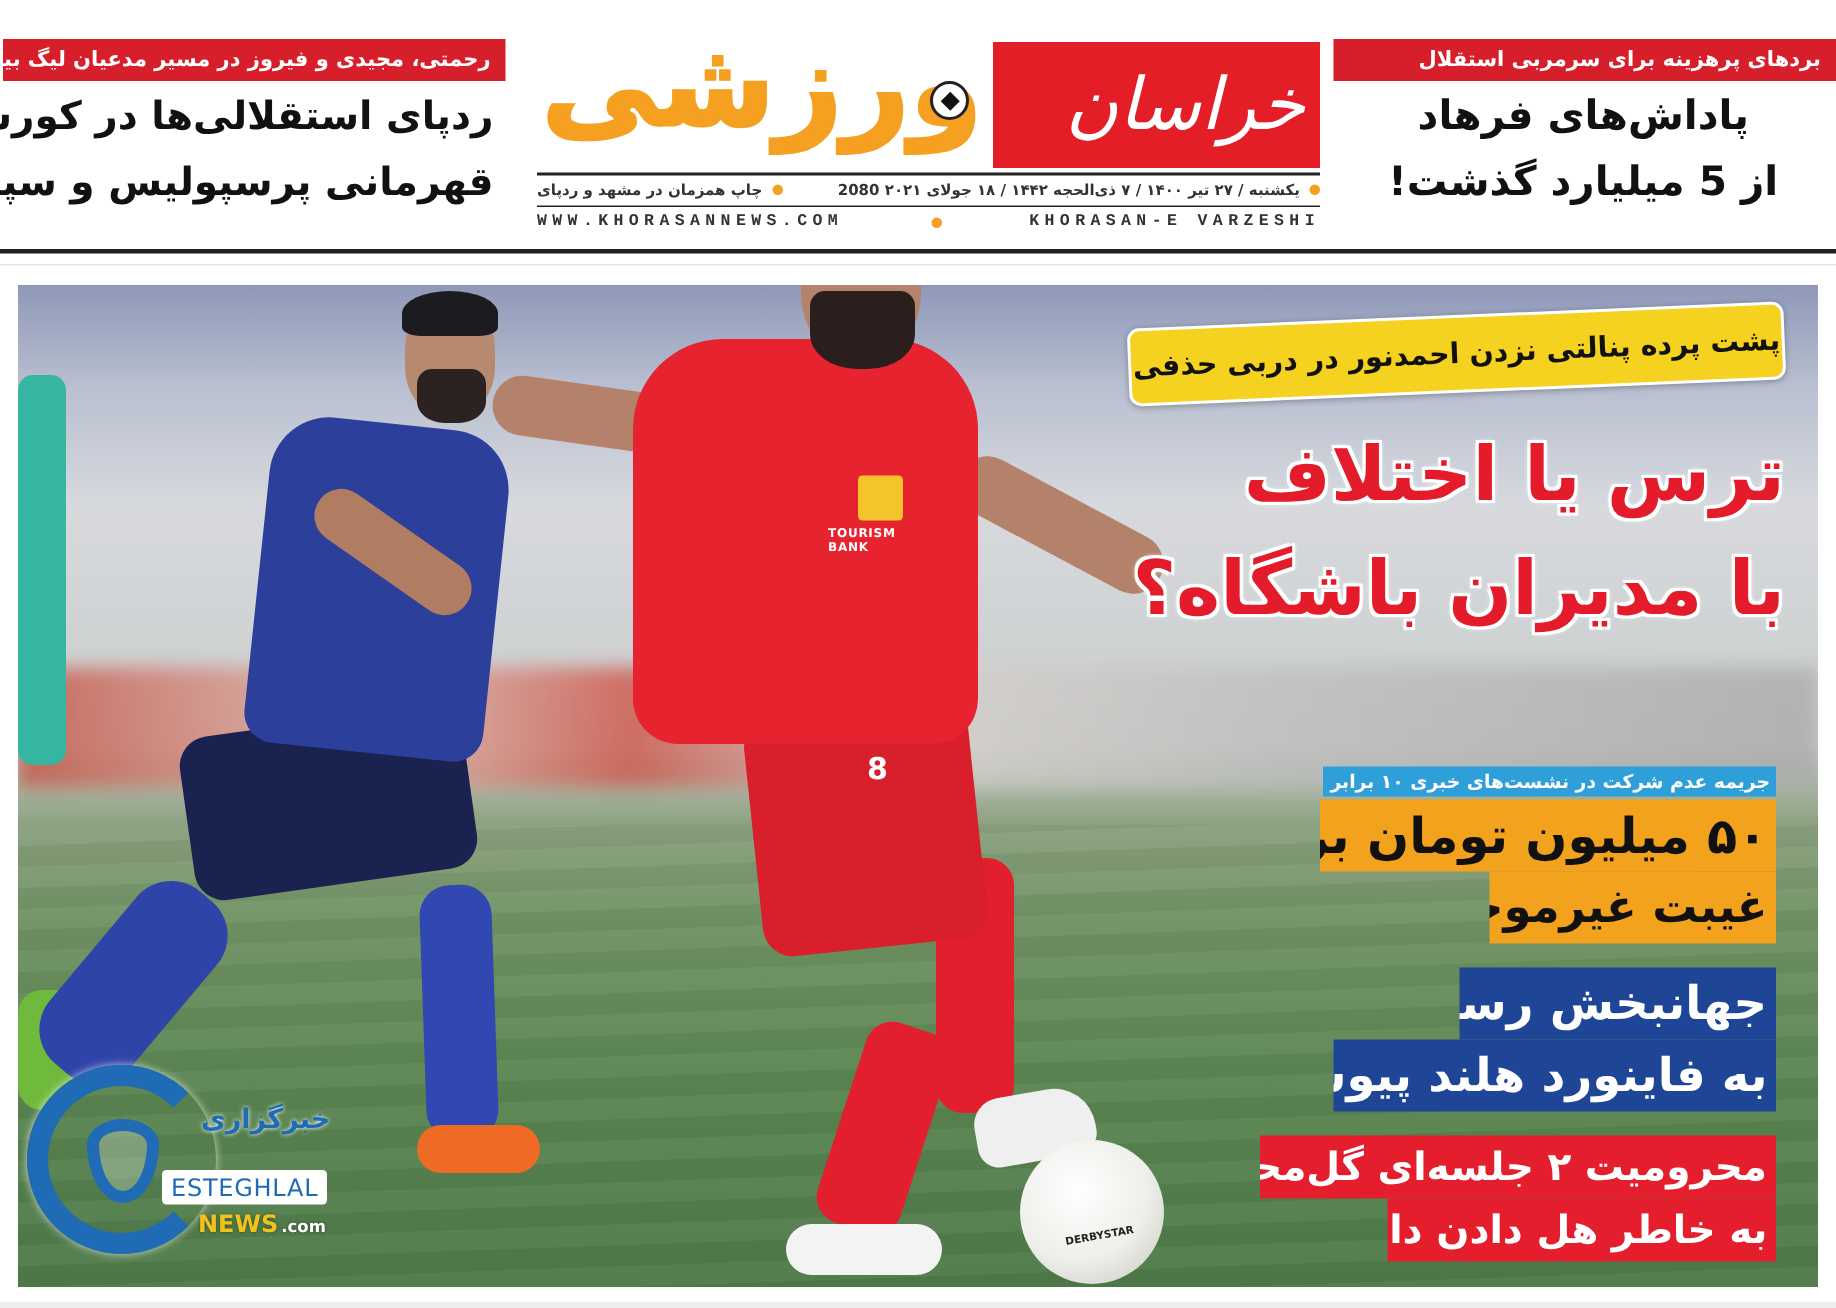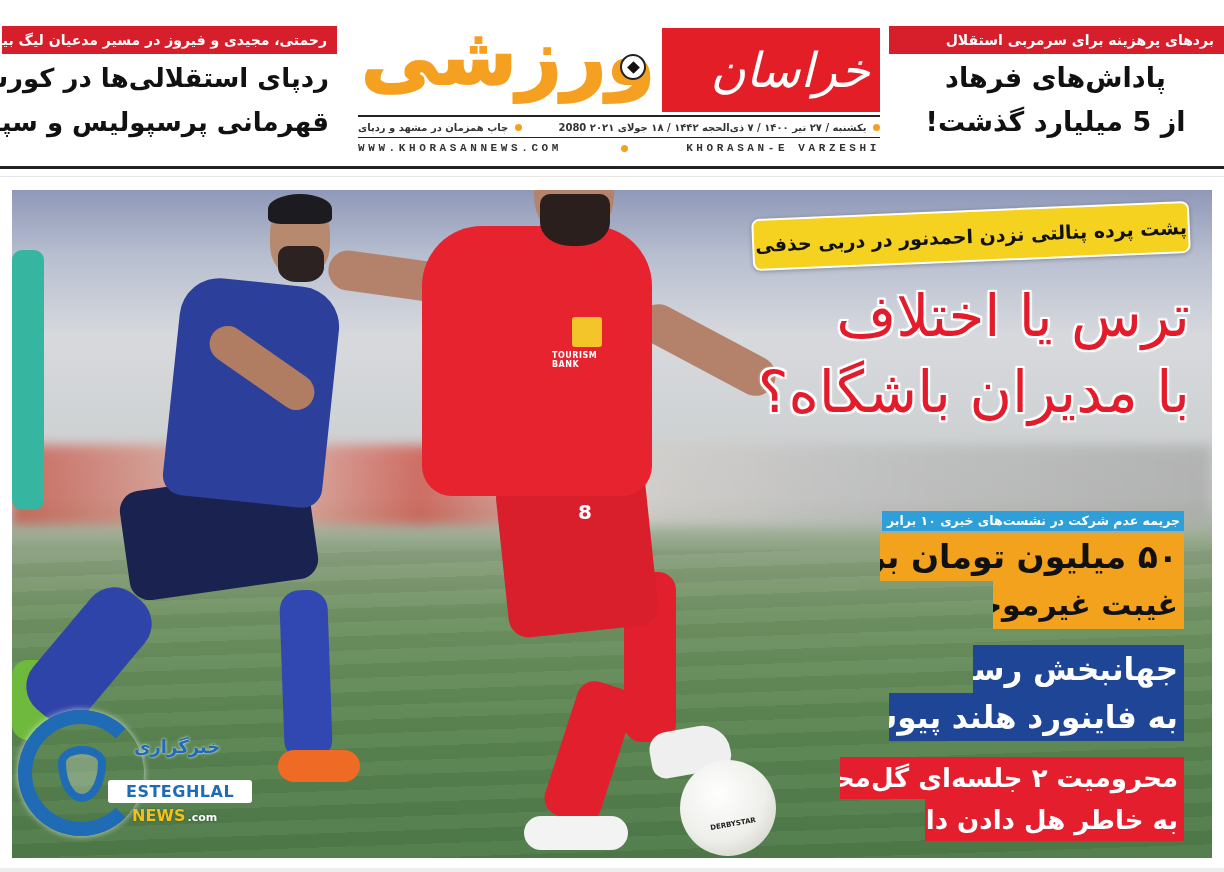--- a/index.html
+++ b/index.html
@@ -101,42 +101,42 @@
 
   
   .main-kicker {
     position: absolute; left: 752px; top: 210px; width: 438px; height: 52px;
     background: #f4d21f; border: 2px solid #fff; border-radius: 8px;
     transform: rotate(-2.4deg); box-shadow: 0 1px 4px rgba(0,0,0,.3);
     direction: rtl; text-align: center; font-weight: bold; font-size: 19px; line-height: 48px; color: #111; white-space: nowrap;
   }
   .main-head {
     position: absolute; left: 780px; top: 278px; width: 410px; direction: rtl; text-align: right;
-    color: #e31b2a; font-weight: normal; font-size: 58px; line-height: 76px; white-space: nowrap;
+    color: #e31b2a; font-weight: bold; font-size: 50px; line-height: 76px; white-space: nowrap;
     text-shadow: 0 0 4px #fff, 0 0 4px #fff, 2px 2px 0 #fff, -2px -2px 0 #fff, 2px -2px 0 #fff, -2px 2px 0 #fff;
   }
 
   .box-line {
     position: absolute; direction: rtl; text-align: right; font-weight: bold; white-space: nowrap; overflow: hidden;
   }
   .cyan-kicker { left: 882px; top: 511px; width: 302px; height: 20px; background: #2e9fd8; color: #fff; font-size: 12.5px; line-height: 20px; padding-right: 4px; }
   .orange-1 { left: 880px; top: 533px; width: 304px; height: 48px; background: #f3a21e; color: #111; font-size: 33px; line-height: 48px; padding-right: 6px; }
   .orange-2 { left: 993px; top: 581px; width: 191px; height: 48px; background: #f3a21e; color: #111; font-size: 30px; line-height: 48px; padding-right: 6px; }
   .blue-1 { left: 973px; top: 645px; width: 211px; height: 48px; background: #1e4596; color: #fff; font-size: 31px; line-height: 48px; padding-right: 6px; }
   .blue-2 { left: 889px; top: 693px; width: 295px; height: 48px; background: #1e4596; color: #fff; font-size: 31px; line-height: 48px; padding-right: 6px; }
   .red-1 { left: 840px; top: 757px; width: 344px; height: 42px; background: #e41e2c; color: #fff; font-size: 26px; line-height: 42px; padding-right: 6px; }
   .red-2 { left: 925px; top: 799px; width: 259px; height: 42px; background: #e41e2c; color: #fff; font-size: 26px; line-height: 42px; padding-right: 6px; }
 
   
   .wm { position: absolute; left: 14px; top: 710px; width: 220px; height: 140px; }
   .wm-ring { position: absolute; left: 4px; top: 0; width: 126px; height: 126px; border-radius: 50%;
     border: 14px solid #1f6bb5; border-right-color: transparent; box-shadow: 0 0 6px rgba(255,255,255,.7); }
   .wm-inner { position: absolute; left: 44px; top: 36px; width: 48px; height: 56px; border: 8px solid #1f6bb5; border-radius: 50% 50% 50% 50% / 30% 30% 70% 70%; background: rgba(255,255,255,.25); }
   .wm-fa { position: absolute; left: 120px; top: 26px; color: #1f6bb5; font-weight: bold; font-size: 18px; direction: rtl; text-shadow: 0 0 3px #fff; }
-  .wm-name { position: absolute; left: 94px; top: 70px; background: #fff; color: #1f6bb5; font-weight: bold; font-size: 16px; padding: 2px 18px; border-radius: 3px; letter-spacing: .5px; }
+  .wm-name { position: absolute; left: 94px; top: 70px; background: #fff; color: #1f6bb5; font-weight: normal; font-size: 16px; padding: 2px 6px; border-radius: 3px; letter-spacing: .5px; }
   .wm-news { position: absolute; left: 118px; top: 96px; color: #f2c21c; font-weight: bold; font-size: 16px; text-shadow: 0 0 2px rgba(0,0,0,.4); }
   .wm-com { color: #fff; font-size: 11px; margin-left: 2px; }
 
   .footer-strip { position: absolute; left: 0; top: 858px; width: 1224px; height: 14px; background: #fff; }
   .footer-line { position: absolute; left: 0; top: 868px; width: 1224px; height: 4px; background: #eeeeee; }
 </style>
 </head>
 <body>
 
 <div class="side-col left">

